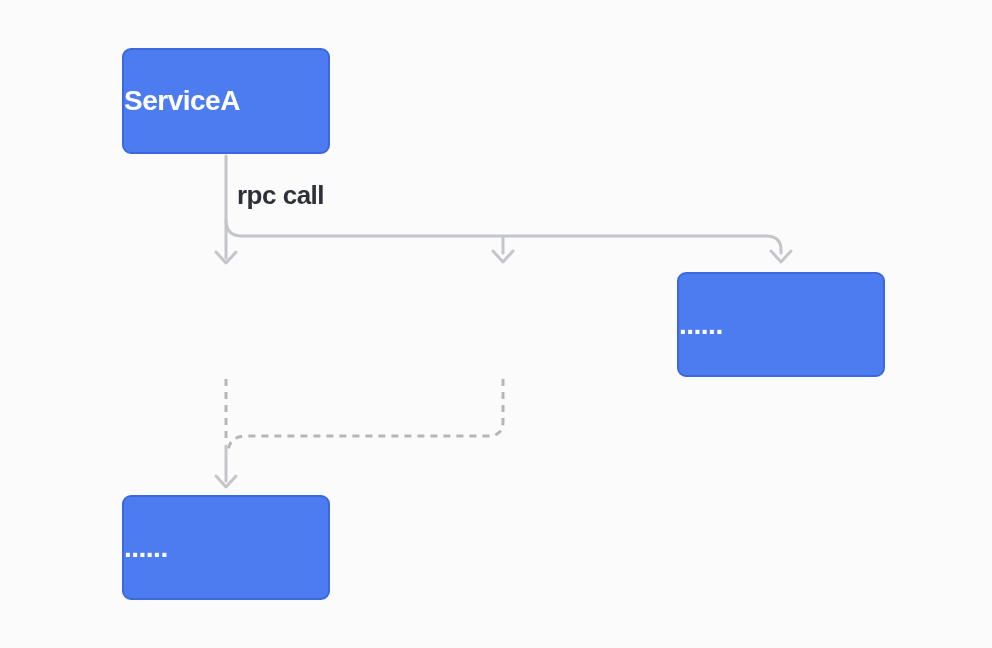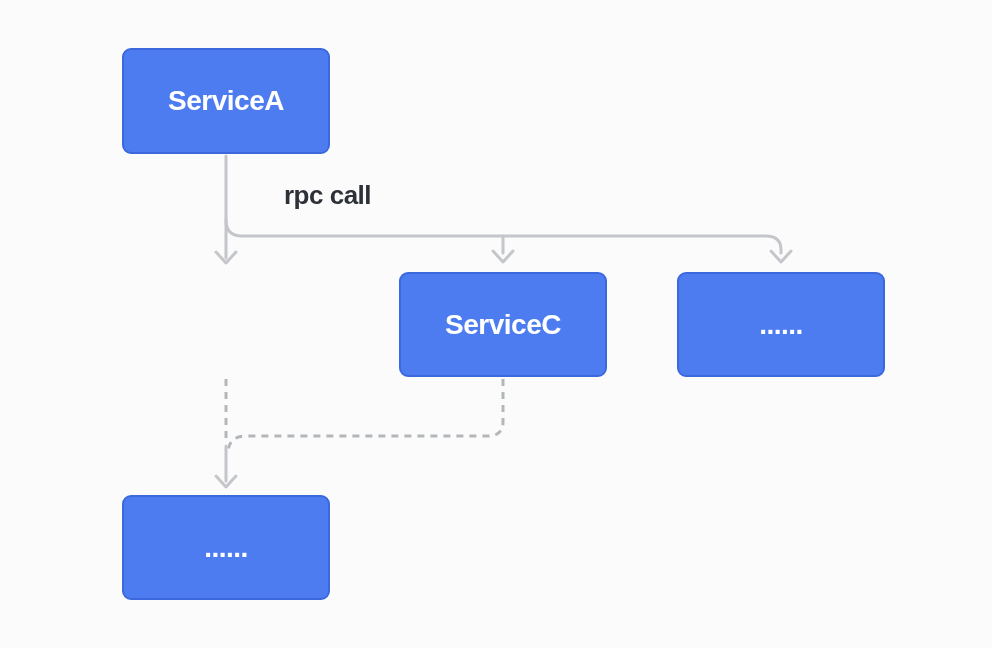--- a/index.html
+++ b/index.html
@@ -42,35 +42,33 @@
   }
   .node {
     position: absolute;
     width: 208px;
     height: 106px;
     background: var(--node-fill);
     border: 2px solid var(--node-border);
     border-radius: 9px;
     display: flex;
     align-items: center;
-    justify-content: center;
     color: var(--node-text);
     font-size: 28px;
     font-weight: bold;
     letter-spacing: -0.5px;
   }
   .edge-label {
     position: absolute;
     left: 237px;
     top: 180px;
     font-size: 26px;
     font-weight: bold;
     letter-spacing: -0.5px;
     color: var(--edge-label-text);
-    margin-left: 47px;
   }
 </style>
 </head>
 <body>
 
 <div class="canvas">
 
   <svg class="connectors" width="992" height="648" viewBox="0 0 992 648">
 
     <path class="solid-edge" d="M226 156 V258"></path>
@@ -90,23 +88,20 @@
     <polyline class="solid-edge" points="216,476 226,487 236,476"></polyline>
   </svg>
 
   <div class="node" style="left:122px; top:48px;">
     <span>ServiceA</span>
   </div>
 
   <div class="edge-label">rpc call</div>
 
 
-  <div class="node" style="left:399px; top:272px; height:105px;">
-    <span>ServiceC</span>
-  </div>
 
   <div class="node" style="left:677px; top:272px; height:105px;">
     <span>......</span>
   </div>
 
   <div class="node" style="left:122px; top:495px; height:105px;">
     <span>......</span>
   </div>
 
 </div>

